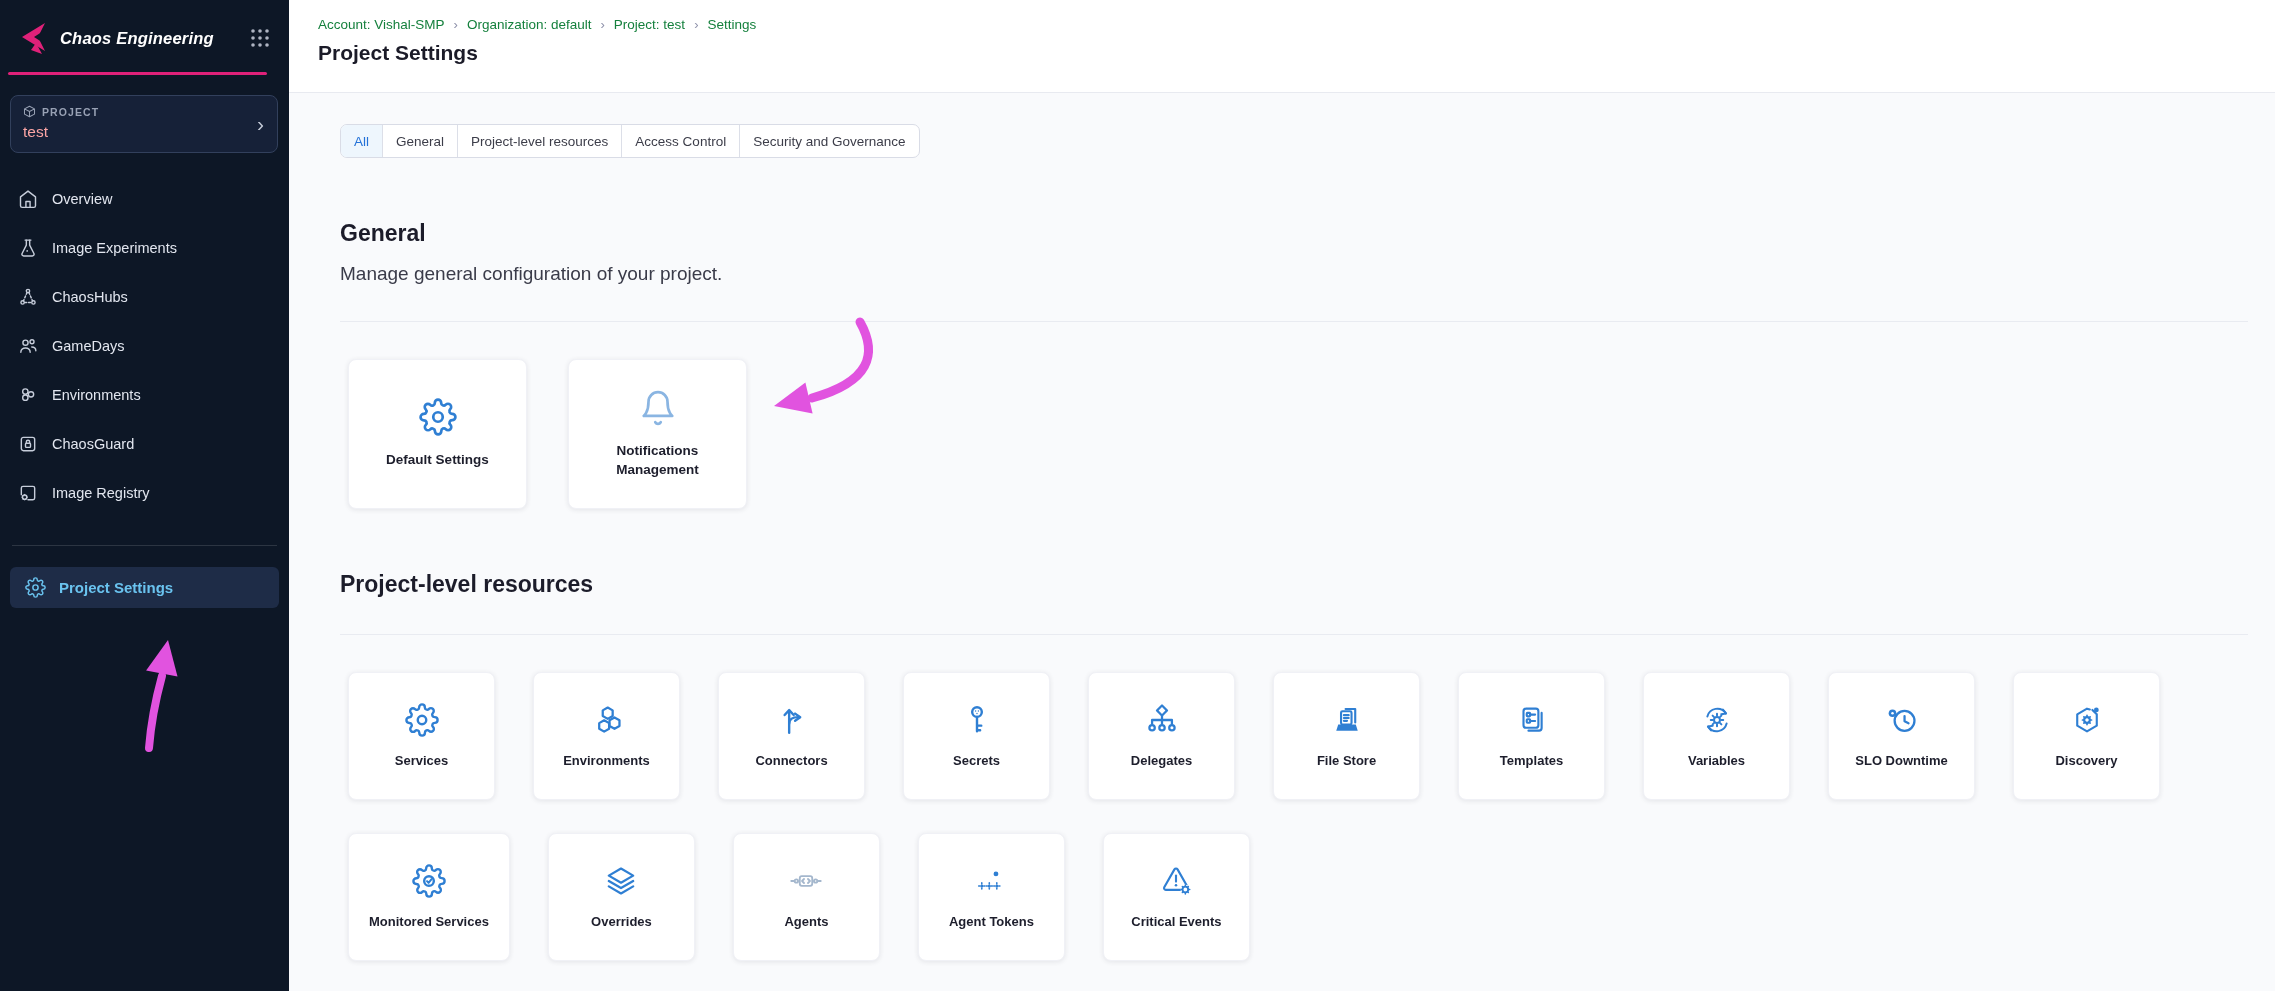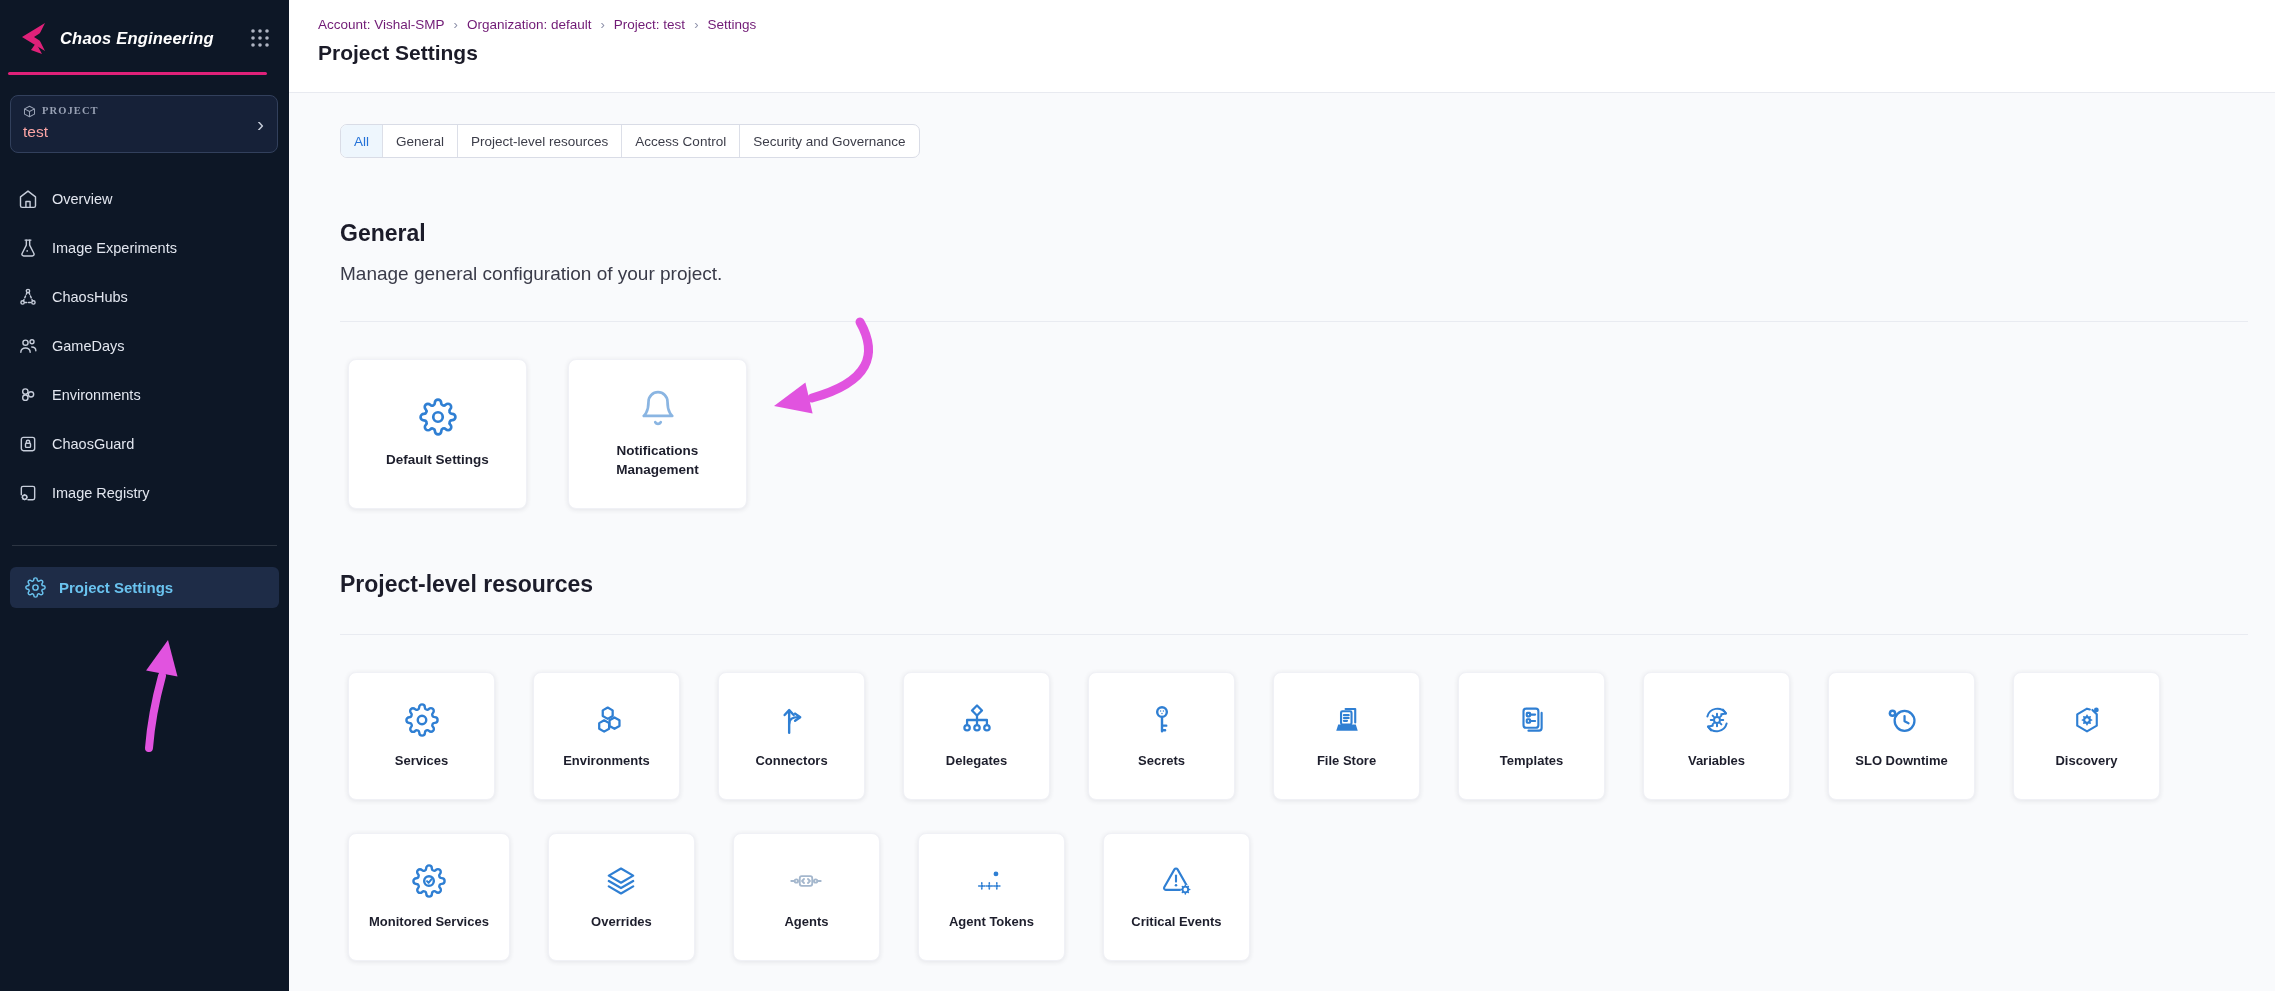--- a/index.html
+++ b/index.html
@@ -7,40 +7,40 @@
        font-family:"Liberation Sans",sans-serif;background:#f9fafc;}
   
   .sidebar{position:absolute;left:0;top:0;bottom:0;width:289px;background:#0d1726;z-index:2;}
   .logo-row{display:flex;align-items:center;gap:10px;padding:20px 18px 0 14px;}
   .logo-mark{width:36px;height:36px;flex:0 0 auto;}
   .app-title{flex:1;font-size:16.5px;font-weight:700;color:#ffffff;letter-spacing:.2px;font-style:italic;}
   .grid-icon{width:22px;height:22px;cursor:pointer;}
   .module-underline{height:3px;background:#df2179;margin:16px 22px 0 8px;border-radius:2px;}
   .project-box{position:relative;margin:20px 11px 0 10px;background:#162138;border:1px solid #32405c;
                border-radius:8px;padding:9px 12px 11px;cursor:pointer;}
-  .project-label{display:flex;align-items:flex-start;gap:6px;color:#98a1b4;font-size:10.5px;
-                 font-weight:700;letter-spacing:1.1px;font-family:Liberation Serif, serif;}
+  .project-label{display:flex;align-items:flex-end;gap:6px;color:#98a1b4;font-size:10.5px;
+                 font-weight:700;letter-spacing:1.1px;}
   .project-name{margin-top:5px;font-size:15.5px;color:#fca5a5;font-weight:500;}
   .project-chevron{position:absolute;right:13px;top:50%;transform:translateY(-50%);
                    color:#c3cad7;font-size:21px;font-weight:400;}
   .nav{margin-top:27px;}
   .nav-item{display:flex;align-items:center;gap:14px;padding:9px 18px;margin-bottom:11px;
             font-size:14.5px;color:#e2e6ef;cursor:pointer;}
   .nav-item .nv-ic{width:20px;height:20px;color:#c6cdda;flex:0 0 auto;}
   .sidebar-divider{border:none;border-top:1px solid rgba(255,255,255,.13);margin:33px 12px 0;}
   .settings-item{margin:21px 10px 0;background:#1e2c47;border-radius:6px;padding:10px 15px;
                  display:flex;align-items:center;gap:13px;color:#6ac3ef;font-size:15px;
                  font-weight:700;cursor:pointer;}
   .settings-item .nv-ic{width:21px;height:21px;color:#6ac3ef;}
   
   .main{position:absolute;left:289px;right:0;top:0;bottom:0;background:#f9fafc;}
   .top-header{box-sizing:border-box;height:93px;background:#ffffff;border-bottom:1px solid #e8eaf0;
               padding:17px 0 0 29px;}
   .breadcrumb{display:flex;align-items:center;gap:9px;font-size:13.5px;}
-  .breadcrumb a{color:#701a75;text-decoration:none;cursor:pointer;}
+  .breadcrumb a{color:#15803d;text-decoration:none;cursor:pointer;}
   .crumb-sep{color:#8f92ab;font-size:13px;}
   .page-title{margin-top:9px;font-size:21px;font-weight:700;color:#1b1b28;}
   .content{padding:0 27px 0 51px;}
   .tabs{margin-top:31px;display:inline-flex;background:#ffffff;border:1px solid #d9dce6;
         border-radius:7px;overflow:hidden;height:32px;font-size:13.5px;}
   .tab{display:flex;align-items:center;padding:0 13px;color:#3c3d49;border-left:1px solid #dcdfe8;
        cursor:pointer;white-space:nowrap;}
   .tab:first-child{border-left:none;}
   .tab.active{color:#2472d8;font-weight:400;background:#eef6fd;}
   .section-title{margin:0;font-size:23px;font-weight:700;color:#1c1c2a;}
@@ -240,39 +240,39 @@
       <div class="card resource-card">
         <svg class="card-ic" viewBox="0 0 24 24" fill="none" stroke="currentColor" stroke-width="1.7" stroke-linecap="round" stroke-linejoin="round">
           <path d="M10 21V6.5"></path>
             <path d="M6.8 8.5 L10 5 l3.2 3.5"></path>
           <path d="M10 14.5 C10 10.8 13.5 10 16.5 10"></path>
             <path d="M14.2 7.5 L17.8 10 l-3.6 2.5"></path>
         </svg>
         <span class="card-label">Connectors</span>
       </div>
       <div class="card resource-card">
+        <svg class="card-ic" viewBox="0 0 24 24" fill="none" stroke="currentColor" stroke-width="1.7" stroke-linecap="round" stroke-linejoin="round">
+          <circle cx="12" cy="6.4" r="3.4"></circle>
+          <circle cx="11" cy="5.6" r="0.5" fill="currentColor" stroke="none"></circle>
+          <circle cx="13" cy="5.6" r="0.5" fill="currentColor" stroke="none"></circle>
+          <circle cx="12" cy="7.4" r="0.5" fill="currentColor" stroke="none"></circle>
+          <path d="M12 9.8 V20 M12 16 h3 M12 19.2 h2.2"></path>
+        </svg>
+        <span class="card-label">Secrets</span>
+      </div>
+      <div class="card resource-card">
         <svg class="card-ic" viewBox="0 0 24 24" fill="none" stroke="currentColor" stroke-width="1.6" stroke-linecap="round" stroke-linejoin="round">
           <rect x="9.5" y="2.8" width="5" height="5" transform="rotate(45 12 5.3)"></rect>
           <path d="M12 8.8 V12 M5 14.8 V12 H19 V14.8"></path>
             <path d="M12 12 V14.8"></path>
           <circle cx="5" cy="17.5" r="1.9"></circle>
             <circle cx="12" cy="17.5" r="1.9"></circle>
             <circle cx="19" cy="17.5" r="1.9"></circle>
         </svg>
         <span class="card-label">Delegates</span>
-      </div>
-      <div class="card resource-card">
-        <svg class="card-ic" viewBox="0 0 24 24" fill="none" stroke="currentColor" stroke-width="1.7" stroke-linecap="round" stroke-linejoin="round">
-          <circle cx="12" cy="6.4" r="3.4"></circle>
-          <circle cx="11" cy="5.6" r="0.5" fill="currentColor" stroke="none"></circle>
-          <circle cx="13" cy="5.6" r="0.5" fill="currentColor" stroke="none"></circle>
-          <circle cx="12" cy="7.4" r="0.5" fill="currentColor" stroke="none"></circle>
-          <path d="M12 9.8 V20 M12 16 h3 M12 19.2 h2.2"></path>
-        </svg>
-        <span class="card-label">Secrets</span>
       </div>
       <div class="card resource-card">
         <svg class="card-ic" viewBox="0 0 24 24" fill="none" stroke="currentColor" stroke-width="1.5" stroke-linecap="round" stroke-linejoin="round">
           <path d="M11 4.2 H17.8 V13.8"></path>
           <rect x="7.8" y="5.8" width="7.4" height="9.4" rx="1"></rect>
           <path d="M9.8 8.6 h3.4 M9.8 10.6 h3.4 M9.8 12.6 h2.2"></path>
           <path d="M5.8 15.2 H18.2 L19.6 19.6 H4.4 Z" fill="currentColor" stroke="none"></path>
         </svg>
         <span class="card-label">File Store</span>
       </div>

